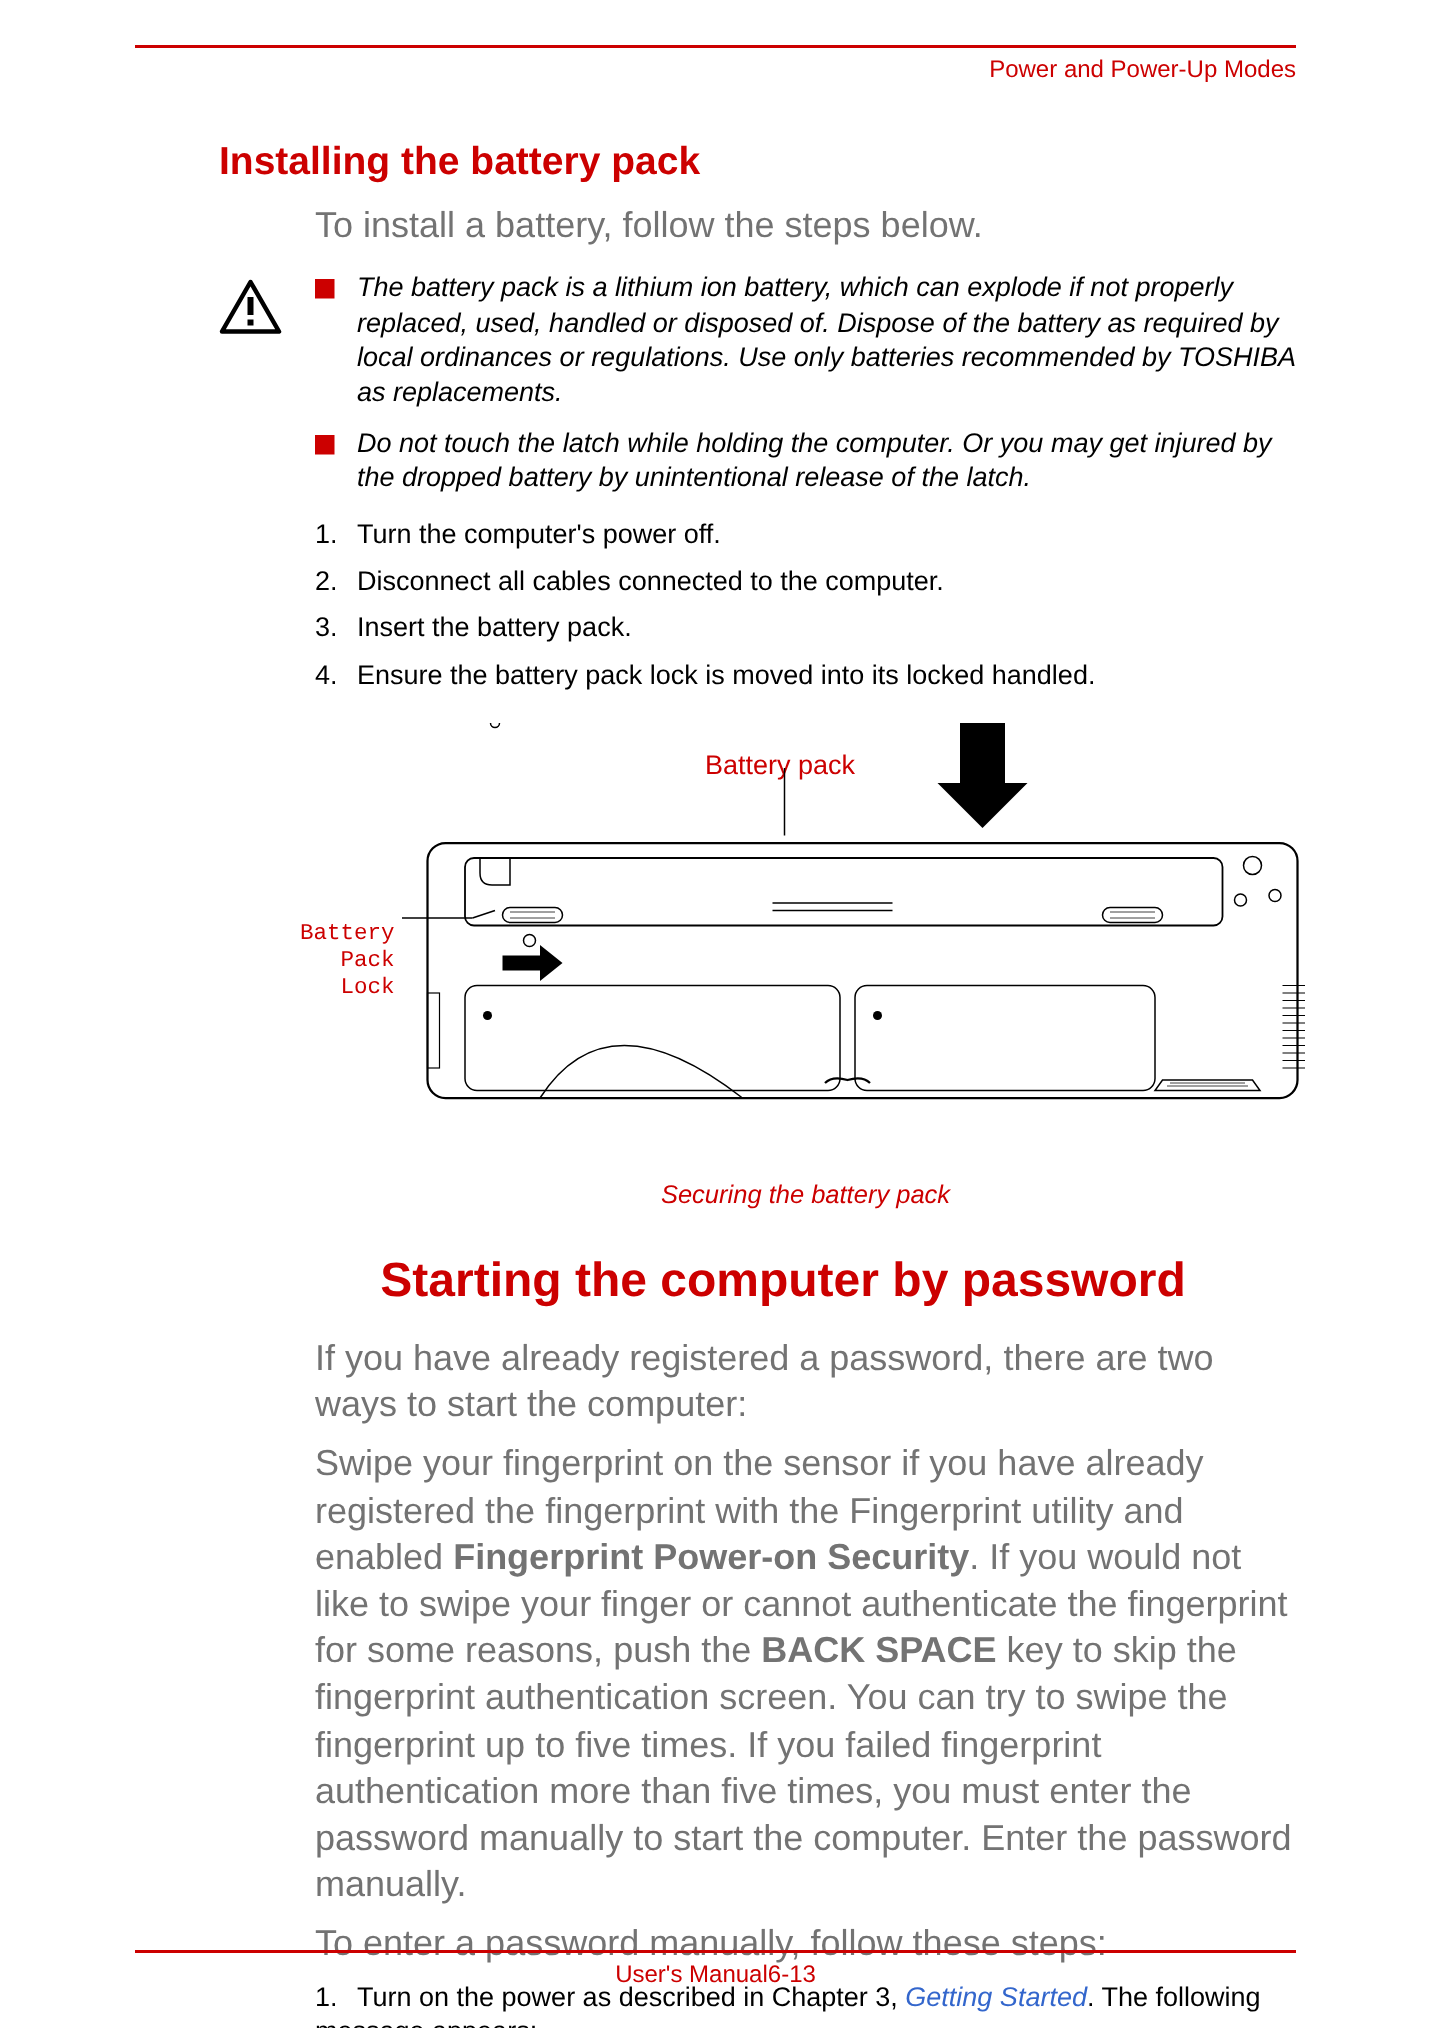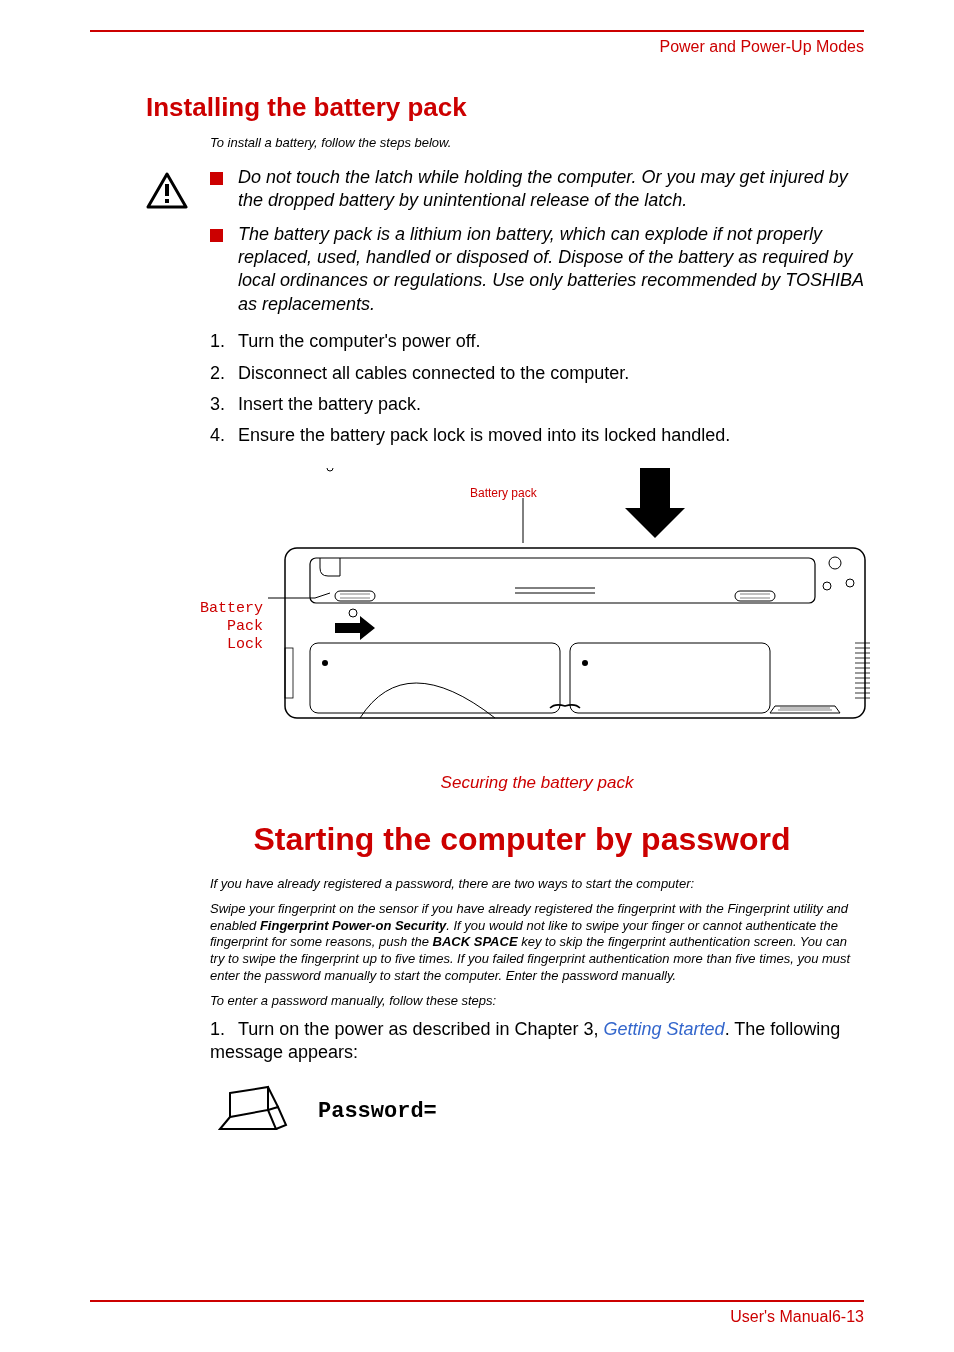--- a/index.html
+++ b/index.html
@@ -26,25 +26,24 @@
       margin: 6px 90px 0 0;
     }
     .section-heading {
       color: #cc0000;
       font-family: Arial, sans-serif;
       font-weight: bold;
       font-size: 26px;
       margin: 36px 0 12px 146px;
     }
     .body-text {
-      font-size: 13px;
-      color: #000000;
+      font-size: 24px;
+      color: #737373;
       margin: 0 90px 8px 210px;
       line-height: 1.3;
-      font-style: italic;
     }
     .warning-box {
       margin: 14px 90px 14px 146px;
       position: relative;
     }
     .warning-icon-wrap {
       position: absolute;
       left: 0;
       top: 6px;
       width: 42px;
@@ -81,21 +80,21 @@
       width: 28px;
     }
     .figure-area {
       margin: 20px 90px 10px 210px;
       position: relative;
       height: 295px;
     }
     .fig-label-top {
       position: absolute;
       color: #cc0000;
-      font-size: 12px;
+      font-size: 18px;
       left: 260px;
       top: 18px;
     }
     .fig-label-left {
       position: absolute;
       color: #cc0000;
       font-size: 15px;
       text-align: right;
       left: -10px;
       top: 132px;
@@ -142,21 +141,21 @@
       top: 14px;
     }
     .footer {
       position: absolute;
       bottom: 26px;
       left: 90px;
       right: 90px;
       border-top: 2px solid #cc0000;
       padding-top: 6px;
       display: flex;
-      justify-content: flex-end;
+      justify-content: center;
       color: #cc0000;
       font-size: 16px;
     }
     .laptop-svg {
       position: absolute;
       left: 55px;
       top: 0;
     }
   </style>
 </head>
@@ -171,22 +170,22 @@
 
 <div class="warning-box">
   <div class="warning-icon-wrap">
     <svg width="42" height="38" viewBox="0 0 42 38">
       <polygon points="21,2 40,35 2,35" fill="none" stroke="#000" stroke-width="3" stroke-linejoin="round"></polygon>
       <rect x="19" y="12" width="4" height="12" fill="#000"></rect>
       <rect x="19" y="27" width="4" height="4" fill="#000"></rect>
     </svg>
   </div>
   <div class="warning-content">
+    <div class="warning-item">The battery pack is a lithium ion battery, which can explode if not properly replaced, used, handled or disposed of. Dispose of the battery as required by local ordinances or regulations. Use only batteries recommended by TOSHIBA as replacements.</div>
     <div class="warning-item">Do not touch the latch while holding the computer. Or you may get injured by the dropped battery by unintentional release of the latch.</div>
-    <div class="warning-item">The battery pack is a lithium ion battery, which can explode if not properly replaced, used, handled or disposed of. Dispose of the battery as required by local ordinances or regulations. Use only batteries recommended by TOSHIBA as replacements.</div>
   </div>
 </div>
 
 <div class="ol-step"><span class="step-num">1.</span><span>Turn the computer's power off.</span></div>
 <div class="ol-step"><span class="step-num">2.</span><span>Disconnect all cables connected to the computer.</span></div>
 <div class="ol-step"><span class="step-num">3.</span><span>Insert the battery pack.</span></div>
 <div class="ol-step"><span class="step-num">4.</span><span>Ensure the battery pack lock is moved into its locked handled.</span></div>
 
 <div class="figure-area">
   <div class="fig-label-top">Battery pack</div>

